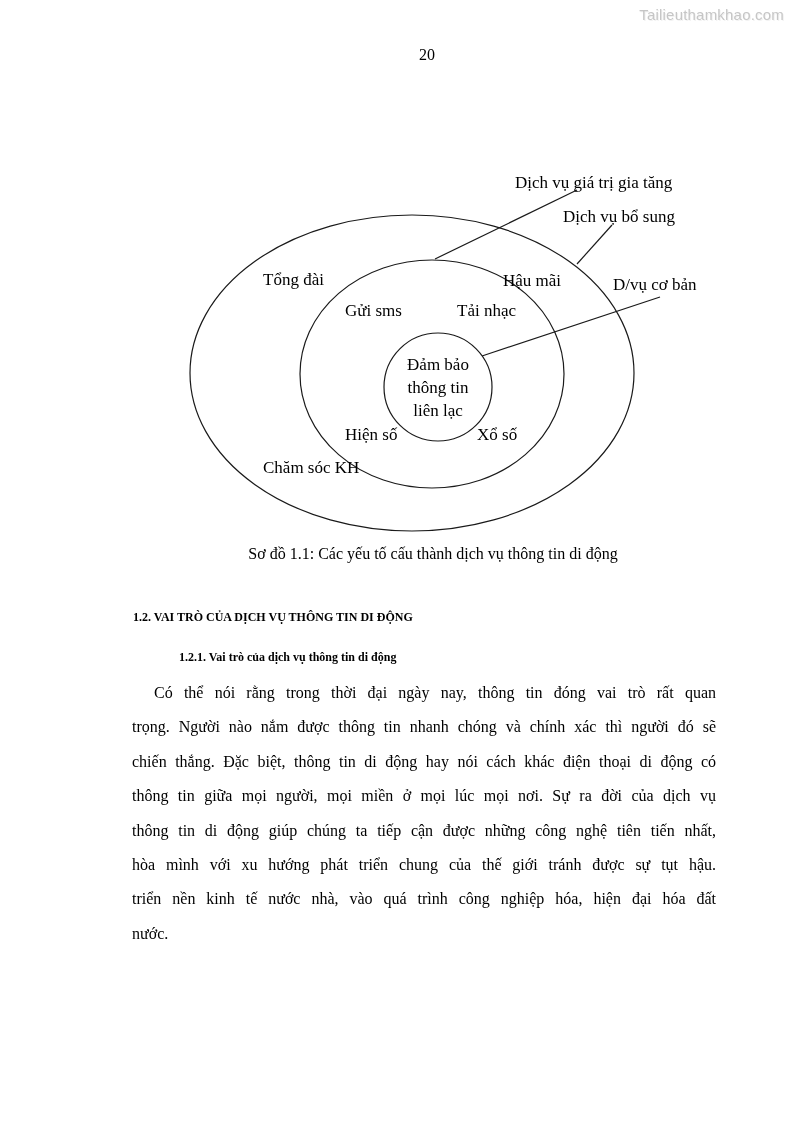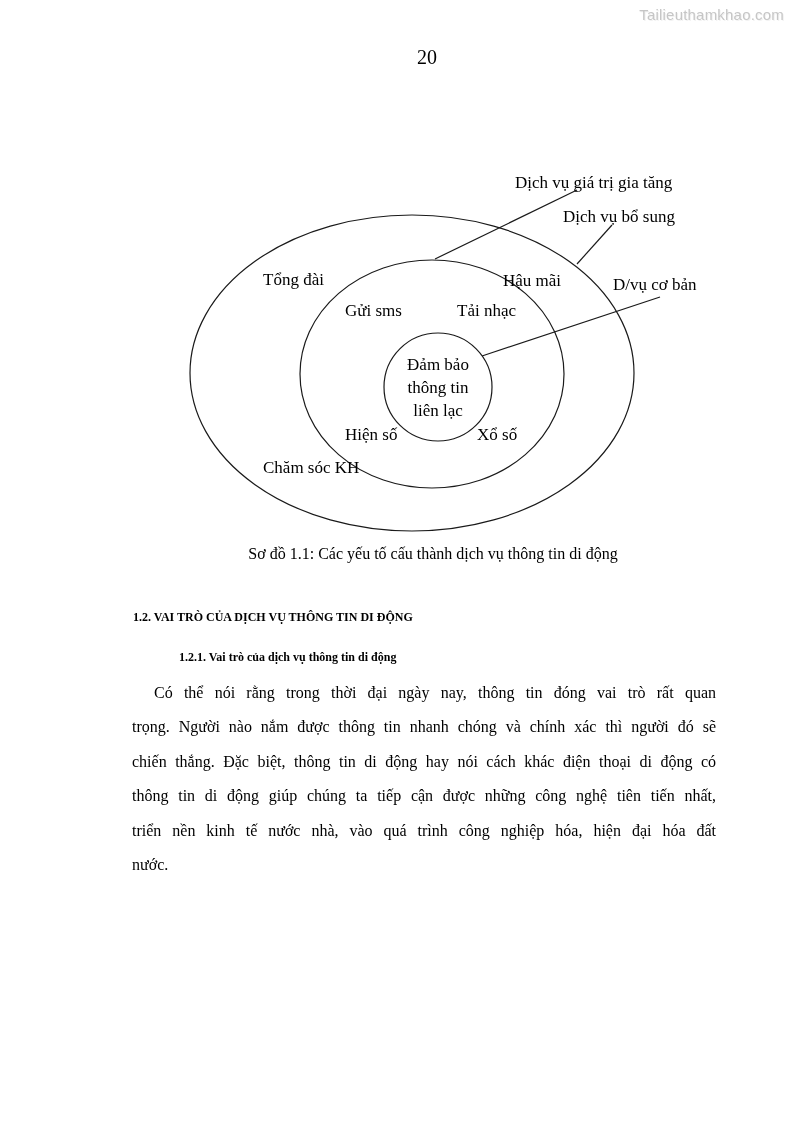--- a/index.html
+++ b/index.html
@@ -24,21 +24,21 @@
     color: #c6c6c6;
     text-shadow: 1px 1px 0 #f2f2f2;
     letter-spacing: 0.2px;
   }
   .page-number {
     position: absolute;
     top: 46px;
     left: 403px;
     width: 48px;
     text-align: center;
-    font-size: 20px;
+    font-size: 16px;
   }
   .diagram-svg {
     position: absolute;
     left: 0;
     top: 0;
     width: 794px;
     height: 560px;
   }
   .diagram-svg ellipse, .diagram-svg circle {
     fill: none;
@@ -134,18 +134,20 @@
   <div class="caption">Sơ đồ 1.1: Các yếu tố cấu thành dịch vụ thông tin di động</div>
 
   <div class="heading">1.2. VAI TRÒ CỦA DỊCH VỤ THÔNG TIN DI ĐỘNG</div>
 
   <div class="subheading">1.2.1. Vai trò của dịch vụ thông tin di động</div>
 
   <div class="paragraph">
     <div class="line first">Có thể nói rằng trong thời đại ngày nay, thông tin đóng vai trò rất quan</div>
     <div class="line">trọng. Người nào nắm được thông tin nhanh chóng và chính xác thì người đó sẽ</div>
     <div class="line">chiến thắng. Đặc biệt, thông tin di động hay nói cách khác điện thoại di động có</div>
+    <div class="line">thông tin giữa mọi người, mọi miền ở mọi lúc mọi nơi. Sự ra đời của dịch vụ</div>
     <div class="line">thông tin di động giúp chúng ta tiếp cận được những công nghệ tiên tiến nhất,</div>
+    <div class="line">hòa mình với xu hướng phát triển chung của thế giới tránh được sự tụt hậu.</div>
     <div class="line">triển nền kinh tế nước nhà, vào quá trình công nghiệp hóa, hiện đại hóa đất</div>
     <div class="line last">nước.</div>
   </div>
 
 </div>
 
 </body></html>

